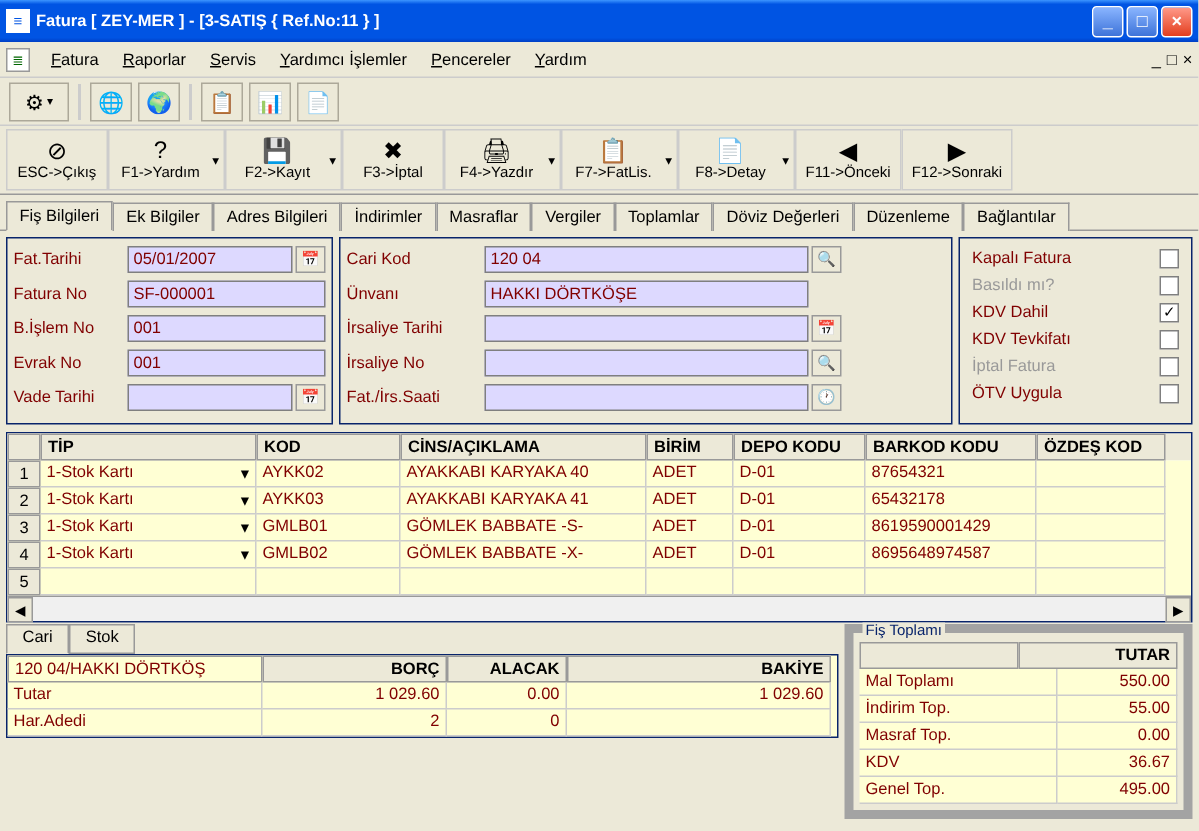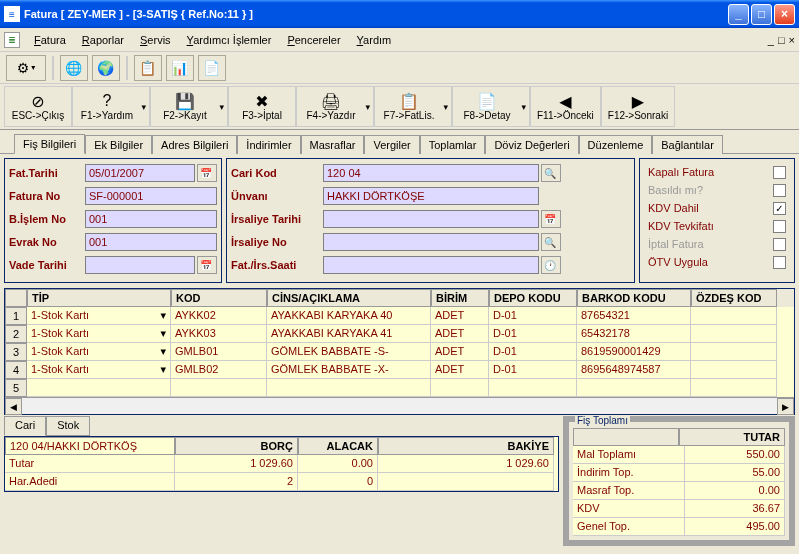--- a/index.html
+++ b/index.html
@@ -20,30 +20,30 @@
 .tb-btn{border:1px solid #aca899;background:#ece9d8;width:28px;height:26px;display:flex;align-items:center;justify-content:center;cursor:default}
 .tb-btn.drop{width:40px;position:relative}
 .tb-sep{width:2px;height:24px;background:#ccc;margin:0 2px}
 .tb-icon{font-size:14px}
 .toolbar2{background:#ece9d8;height:46px;display:flex;align-items:stretch;padding:2px 4px;border-bottom:1px solid #999}
 .tb2-btn{border:1px solid #ccc;background:#ece9d8;display:flex;flex-direction:column;align-items:center;justify-content:center;padding:2px 6px;cursor:default;min-width:68px}
 .tb2-btn.drop{padding-right:14px;position:relative;min-width:78px}
 .tb2-btn.drop::after{content:'▾';position:absolute;right:3px;top:50%;transform:translateY(-50%);font-size:9px}
 .tb2-icon{font-size:16px;height:18px;display:flex;align-items:center}
 .tb2-label{font-size:10px;white-space:nowrap}
-.tabstrip{background:#ece9d8;height:24px;display:flex;align-items:flex-end;padding:0 14px;border-bottom:1px solid #999;gap:0}
+.tabstrip{background:#ece9d8;height:24px;display:flex;align-items:flex-end;padding:0 4px;border-bottom:1px solid #999;gap:0}
 .tab{padding:3px 8px;border:1px solid #999;border-bottom:none;background:#ece9d8;cursor:default;position:relative;top:1px}
 .tab.active{background:#ece9d8;border-bottom:1px solid #ece9d8;z-index:1}
 .content{display:flex;padding:4px;gap:4px}
 .panel{border:1px solid #08246b;background:#ece9d8;padding:4px}
 .panel-left{width:218px}
 .panel-mid{flex:1}
 .panel-right{width:156px}
 .field-row{display:flex;align-items:center;margin-bottom:3px;height:20px}
-.field-label{color:#800000;font-weight:bold;width:76px}
+.field-label{color:#800000;font-weight:normal;width:76px}
 .panel-mid .field-label{width:92px}
 .field-input{background:#ddd9ff;border:1px solid #7f7f7f;height:18px;padding:1px 3px;flex:1;color:#800000;display:flex;align-items:center}
 .field-input.wide{width:216px;flex:none}
 .field-btn{width:20px;height:18px;border:1px solid #999;background:#ece9d8;display:flex;align-items:center;justify-content:center;margin-left:2px;font-size:10px}
 .check-row{display:flex;align-items:center;justify-content:space-between;padding:1px 4px;height:18px}
 .check-label{color:#800000}
 .check-label.disabled{color:#999}
 .checkbox{width:13px;height:13px;border:1px solid #7f7f7f;background:#fff;display:flex;align-items:center;justify-content:center;font-size:10px}
 .grid-wrap{margin:1px 4px;border:1px solid #08246b;background:#fff}
 .grid-header{display:flex;background:#ece9d8}
@@ -67,21 +67,21 @@
 .cari-header-cell{background:#ece9d8;border:1px solid #999;padding:2px 4px;font-weight:bold}
 .cari-row{display:flex}
 .cari-cell{border-right:1px solid #ccc;border-bottom:1px solid #ccc;padding:2px 4px;color:#800000;height:18px}
 .cc0{width:170px}.cc1{width:123px;text-align:right}.cc2{width:80px;text-align:right}.cc3{width:176px;text-align:right}
 .fieldset{border:6px solid #a3a3a3;padding:6px 4px 4px;position:relative}
 .fieldset-legend{position:absolute;top:-7px;left:6px;background:#ece9d8;padding:0 2px;color:#08246b;font-size:10px}
 .tot-header{display:flex}
 .tot-header-cell{background:#ece9d8;border:1px solid #999;padding:2px 4px;font-weight:bold;flex:1;text-align:left}
 .tot-row{display:flex;background:#ffffd4}
 .tot-cell{border-right:1px solid #ccc;border-bottom:1px solid #ccc;padding:2px 4px;color:#800000;height:18px}
-.tc0{width:112px}.tc1{flex:1;text-align:right}
+.tc0{width:132px}.tc1{flex:1;text-align:right}
 .dropdown-arrow{font-size:8px;margin-left:2px}
 </style>
 </head>
 <body>
 
 <div class="titlebar">
   <div class="titlebar-icon">≡</div>
   <div class="titlebar-text">Fatura [ ZEY-MER ]  - [3-SATIŞ { Ref.No:11 } ]</div>
   <div class="win-btns">
     <div class="win-btn win-min">_</div>

